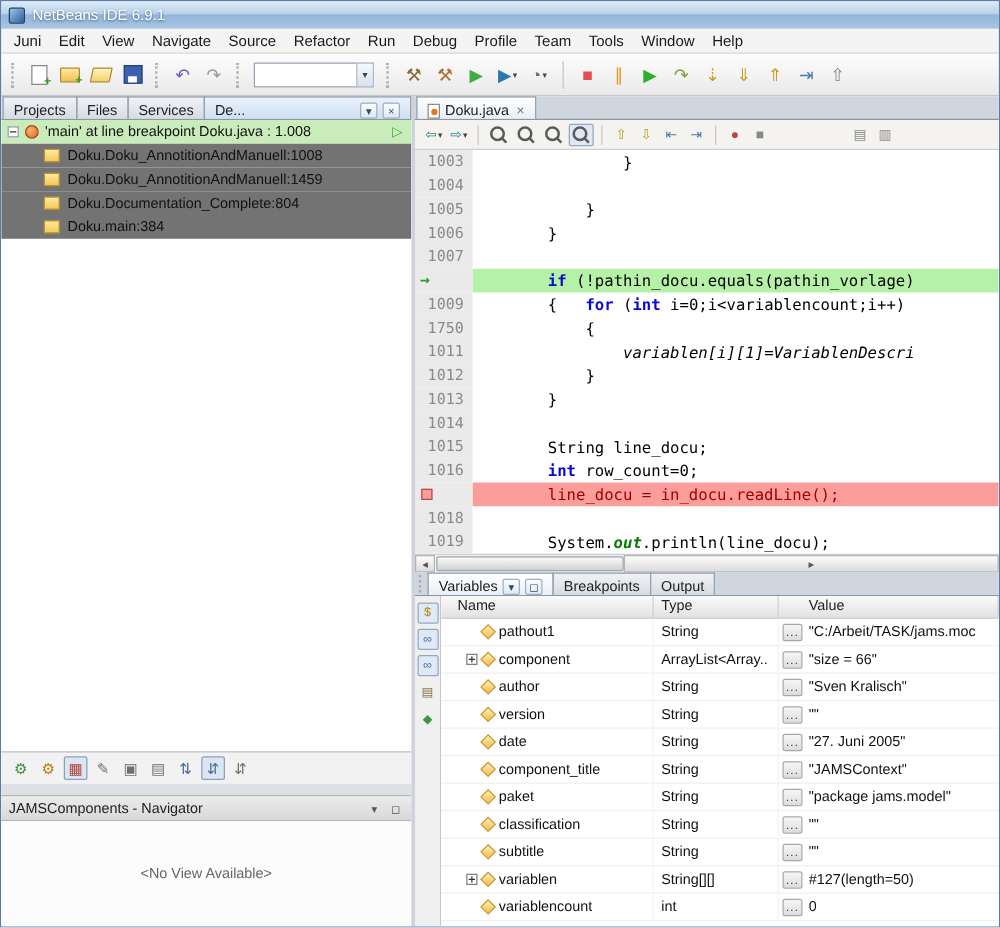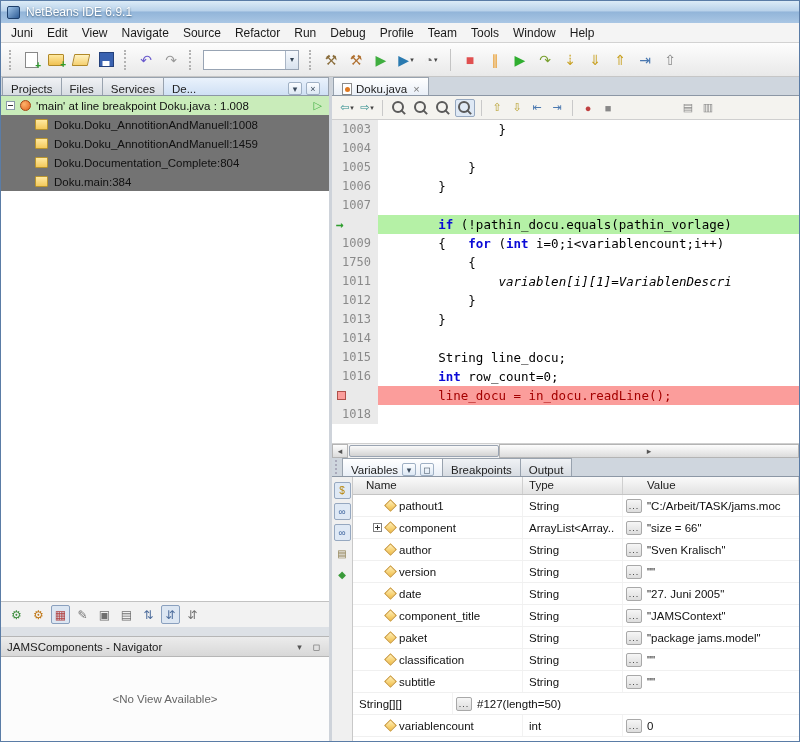--- a/index.html
+++ b/index.html
@@ -430,20 +430,24 @@
           <div class="cl breakpoint">
             <span class="gut">
               <span class="bp-square"></span>
             </span>
             <span class="code"><span>        line_docu = in_docu.readLine();</span></span>
           </div>
           <div class="cl">
             <span class="gut">1018</span>
             <span class="code"></span>
           </div>
+          <div class="cl">
+            <span class="gut">1019</span>
+            <span class="code"><span>        System.</span><span class="fld">out</span><span>.println(line_docu);</span></span>
+          </div>
         </div>
 
       <div class="hscroll">
         <span class="sb-btn">◂</span>
         <span class="sb-thumb"></span>
         <span class="sb-btn right">▸</span>
       </div>
 
       <div class="btabs" id="bottom-tabs">
           <span class="bgrip"></span>
@@ -587,20 +591,25 @@
                   <span class="vdiamond"></span>
                   <span class="vname">subtitle</span>
                 </div>
                 <div class="vc type">String</div>
                 <div class="vc value">
                   <span class="vdots">...</span>
                   <span class="vval">""</span>
                 </div>
               </div>
               <div class="vrow">
+                <div class="vc name">
+                  <span class="vexp"></span>
+                  <span class="vdiamond"></span>
+                  <span class="vname">variablen</span>
+                </div>
                 <div class="vc type">String[][]</div>
                 <div class="vc value">
                   <span class="vdots">...</span>
                   <span class="vval">#127(length=50)</span>
                 </div>
               </div>
               <div class="vrow">
                 <div class="vc name">
                   <span class="vexp hidden"></span>
                   <span class="vdiamond"></span>

